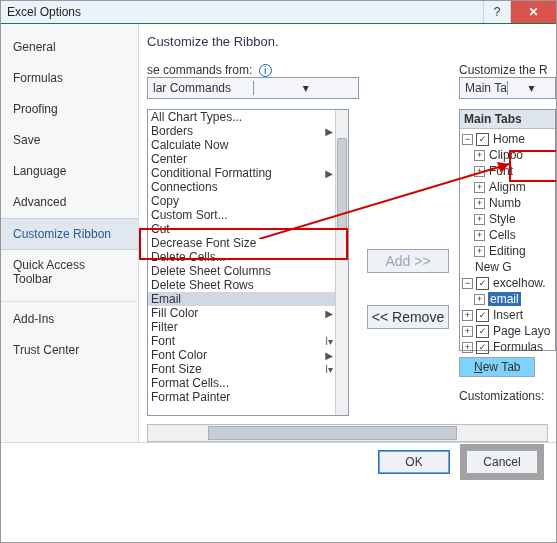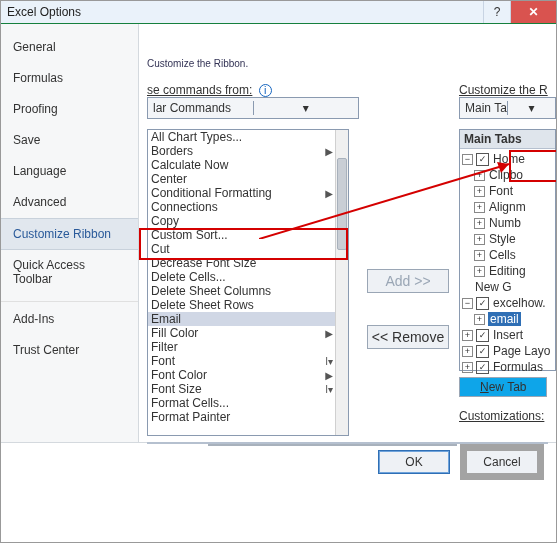--- a/index.html
+++ b/index.html
@@ -8,26 +8,26 @@
 .titlebar .title{padding-left:6px;color:#222;}
 .winbtns{display:flex;height:100%;}
 .winbtn{width:26px;display:flex;align-items:center;justify-content:center;border-left:1px solid #c8d4e3;background:#eaf2fa;}
 .winbtn.close{background:#d9534f;color:#fff;width:45px;font-weight:bold;}
 .mainlayout{display:flex;height:418px;}
 .leftnav{width:140px;border-right:1px solid #d4d9de;background:#f6f7f8;padding:8px 0;}
 .navitem{padding:8px 12px;border-bottom:1px solid transparent;cursor:default;}
 .navitem.selected{background:#e1e7ee;border-top:1px solid #c8d1db;border-bottom:1px solid #c8d1db;color:#2a5a9a;}
 .navitem.sep-above{border-top:1px solid #e0e0e0;margin-top:6px;padding-top:10px;}
 .rightpane{flex:1;position:relative;display:flex;flex-direction:column;padding:10px 0 0 8px;}
-.rphead{color:#335;font-size:10px;margin-bottom:14px;margin-top:24px;}
+.rphead{color:#335;font-size:13px;margin-bottom:14px;}
 .row{display:flex;align-items:flex-start;gap:6px;}
 .lcol{flex:0 0 210px;}
 .mcol{flex:0 0 90px;display:flex;flex-direction:column;align-items:center;padding-top:130px;}
 .rcol{flex:1;}
-.lbl{font-size:12px;color:#333;white-space:nowrap;text-decoration:underline;}
+.lbl{font-size:12px;color:#333;white-space:nowrap;}
 .combo{display:flex;align-items:center;border:1px solid #8a9ab0;background:#f3f5f8;height:20px;width:100%;}
 .combo span{flex:1;padding:0 5px;white-space:nowrap;overflow:hidden;}
 .combo .arrow{width:16px;border-left:1px solid #8a9ab0;text-align:center;}
 .cmdlist{border:1px solid #8a9ab0;height:305px;overflow:hidden;position:relative;background:#fff;margin-top:6px;width:200px;text-align:right;}
 .cmdlist .items{position:absolute;left:0;top:0;right:12px;}
 .cmdlist .scrollbar{position:absolute;right:0;top:0;bottom:0;width:12px;background:#f0f0f0;border-left:1px solid #d0d0d0;}
 .cmdlist .scrollbar .thumb{position:absolute;left:1px;right:1px;top:28px;height:90px;background:#c9ced5;border:1px solid #a8b1bc;border-radius:2px;}
 .cmditem{display:flex;align-items:center;height:14px;padding:0 3px;font-size:12px;gap:4px;}
 .cmditem.hl{background:#d0d7e5;}
 .cmditem .sub{margin-left:auto;font-size:10px;color:#555;}
@@ -36,21 +36,21 @@
 .rcol .lbl{margin-bottom:4px;}
 .treebox{border:1px solid #8a9ab0;height:240px;margin-top:6px;background:#fff;font-size:12px;}
 .treebox .treehead{background:#dfe5ec;border-bottom:1px solid #b5c0cf;padding:2px 4px;font-weight:bold;color:#333;}
 .tree{padding:2px 2px;}
 .tree .nd{display:flex;align-items:center;gap:3px;height:16px;white-space:nowrap;overflow:hidden;}
 .tree .nd .exp{width:9px;height:9px;border:1px solid #888;font-size:9px;line-height:8px;text-align:center;}
 .tree .chk{width:11px;height:11px;border:1px solid #555;font-size:9px;line-height:10px;text-align:center;color:#333;}
 .tree .nd.sel .lbl2{background:#2f6fb5;color:#fff;padding:0 2px;}
 .ind1{padding-left:12px;}
 .tree .lbl2{padding:0 1px;}
-.smallbtn{border:1px solid #9aa6b5;background:#0ea5e9;padding:2px 20px;font-size:12px;display:inline-block;}
+.smallbtn{border:1px solid #9aa6b5;background:#7dd3fc;padding:2px 14px;font-size:12px;display:inline-block;}
 .hscroll{height:16px;border:1px solid #b5c0cf;background:#f0f0f0;margin:6px 8px 0 0;position:relative;}
 .hscroll .hthumb{position:absolute;left:60px;right:90px;top:1px;bottom:1px;background:#c9ced5;border:1px solid #a8b1bc;}
 .footer{height:38px;border-top:1px solid #d4d9de;display:flex;align-items:center;justify-content:flex-end;gap:10px;padding-right:12px;}
 .footer .btn{width:70px;height:22px;border:7px solid #a3a3a3;background:#eef1f5;display:flex;align-items:center;justify-content:center;}
 .footer .btn.ok{border:1px solid #2f6fb5;box-shadow:inset 0 0 0 1px #6fa3db;}
 .info-icon{color:#1565c0;font-style:normal;font-size:11px;border:1px solid #1565c0;border-radius:50%;width:11px;height:11px;display:inline-flex;align-items:center;justify-content:center;margin-left:3px;}
 .redbox{position:absolute;border:2px solid #d40000;pointer-events:none;}
 .redline{position:absolute;pointer-events:none;}
 .cursor{position:absolute;font-size:16px;color:#222;}
 </style>

